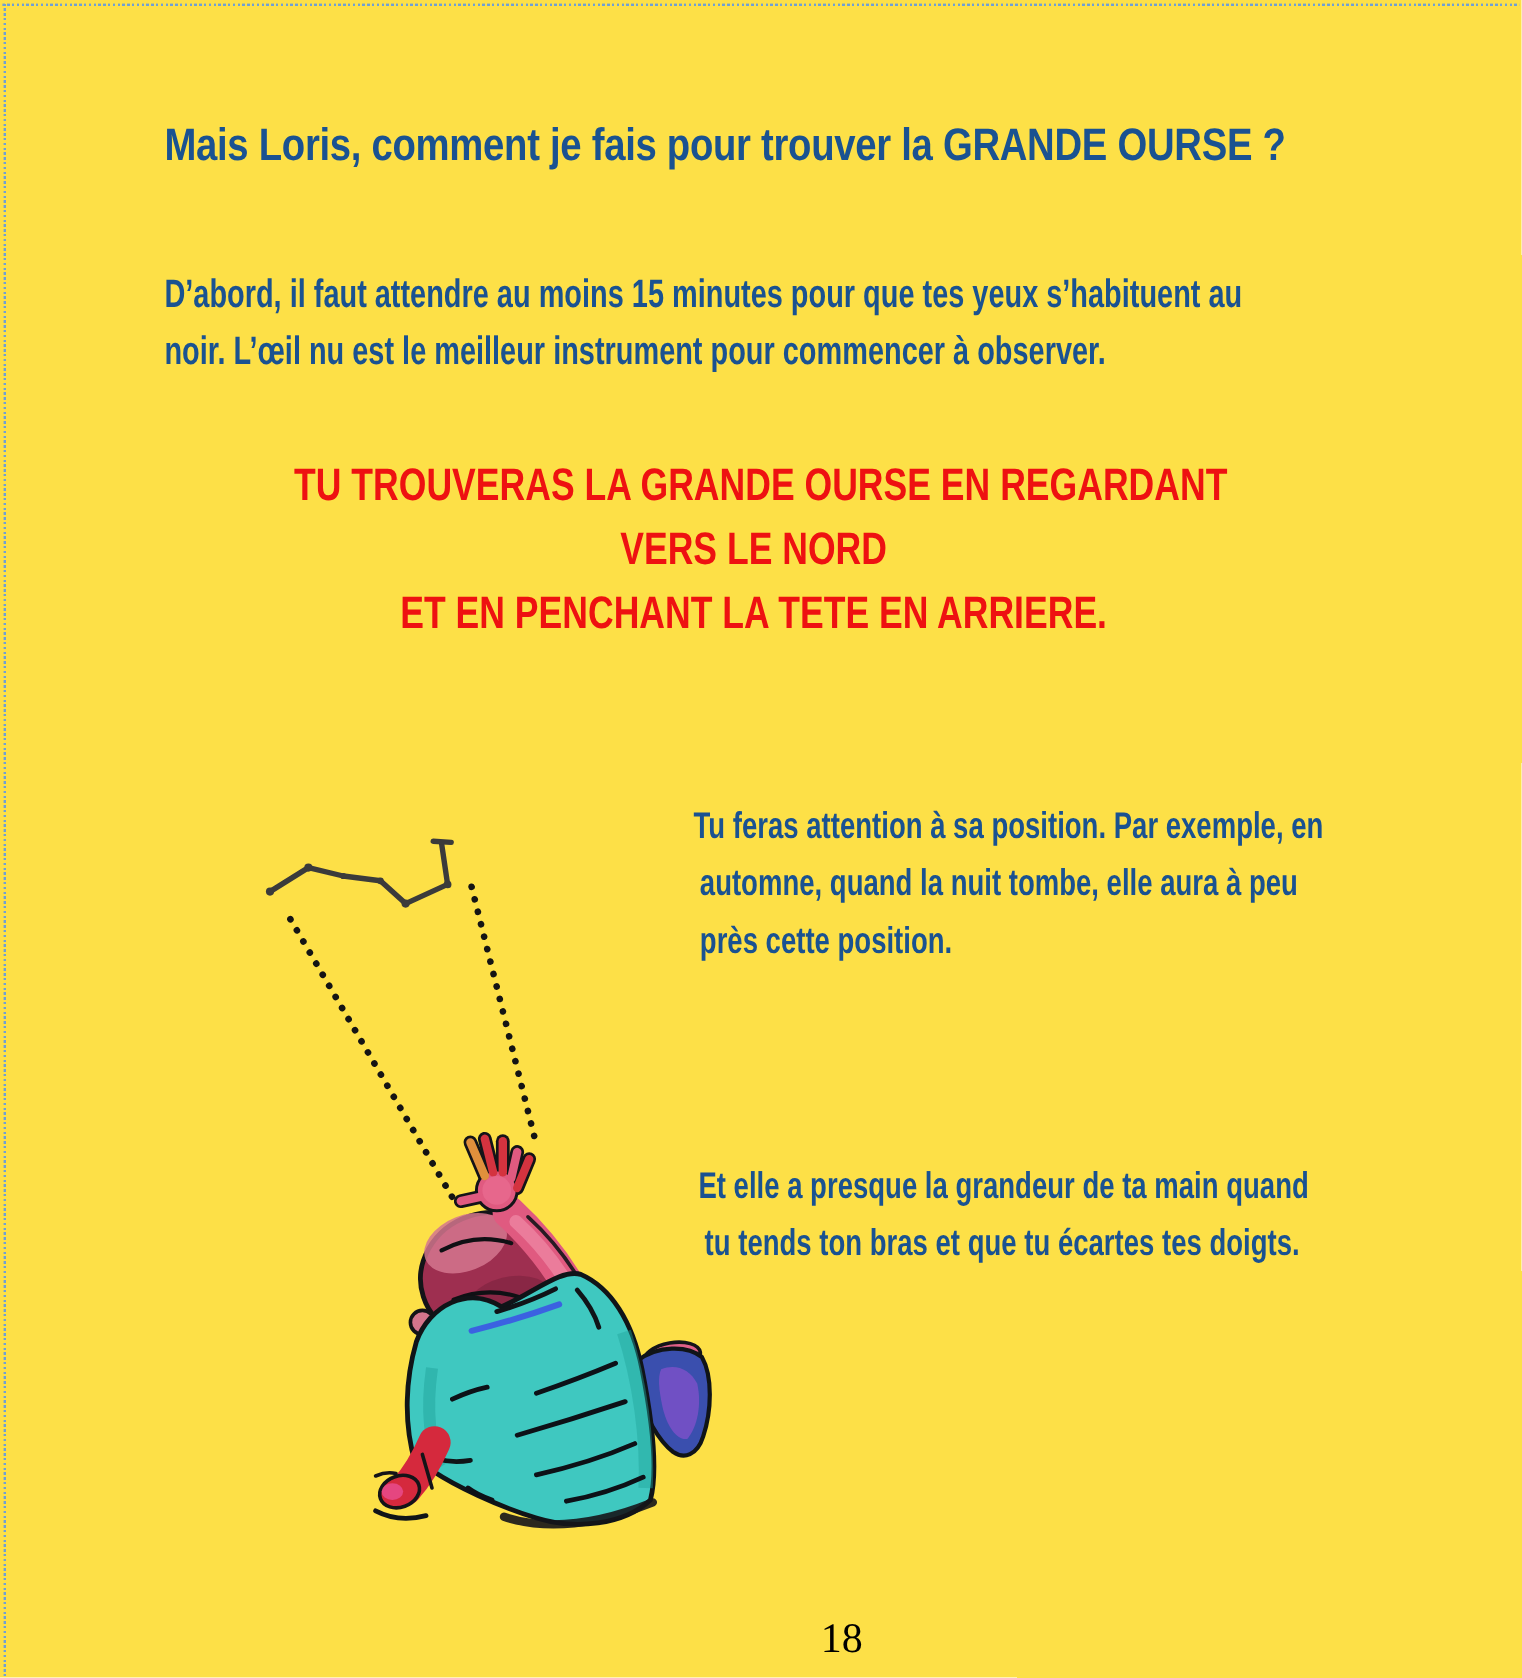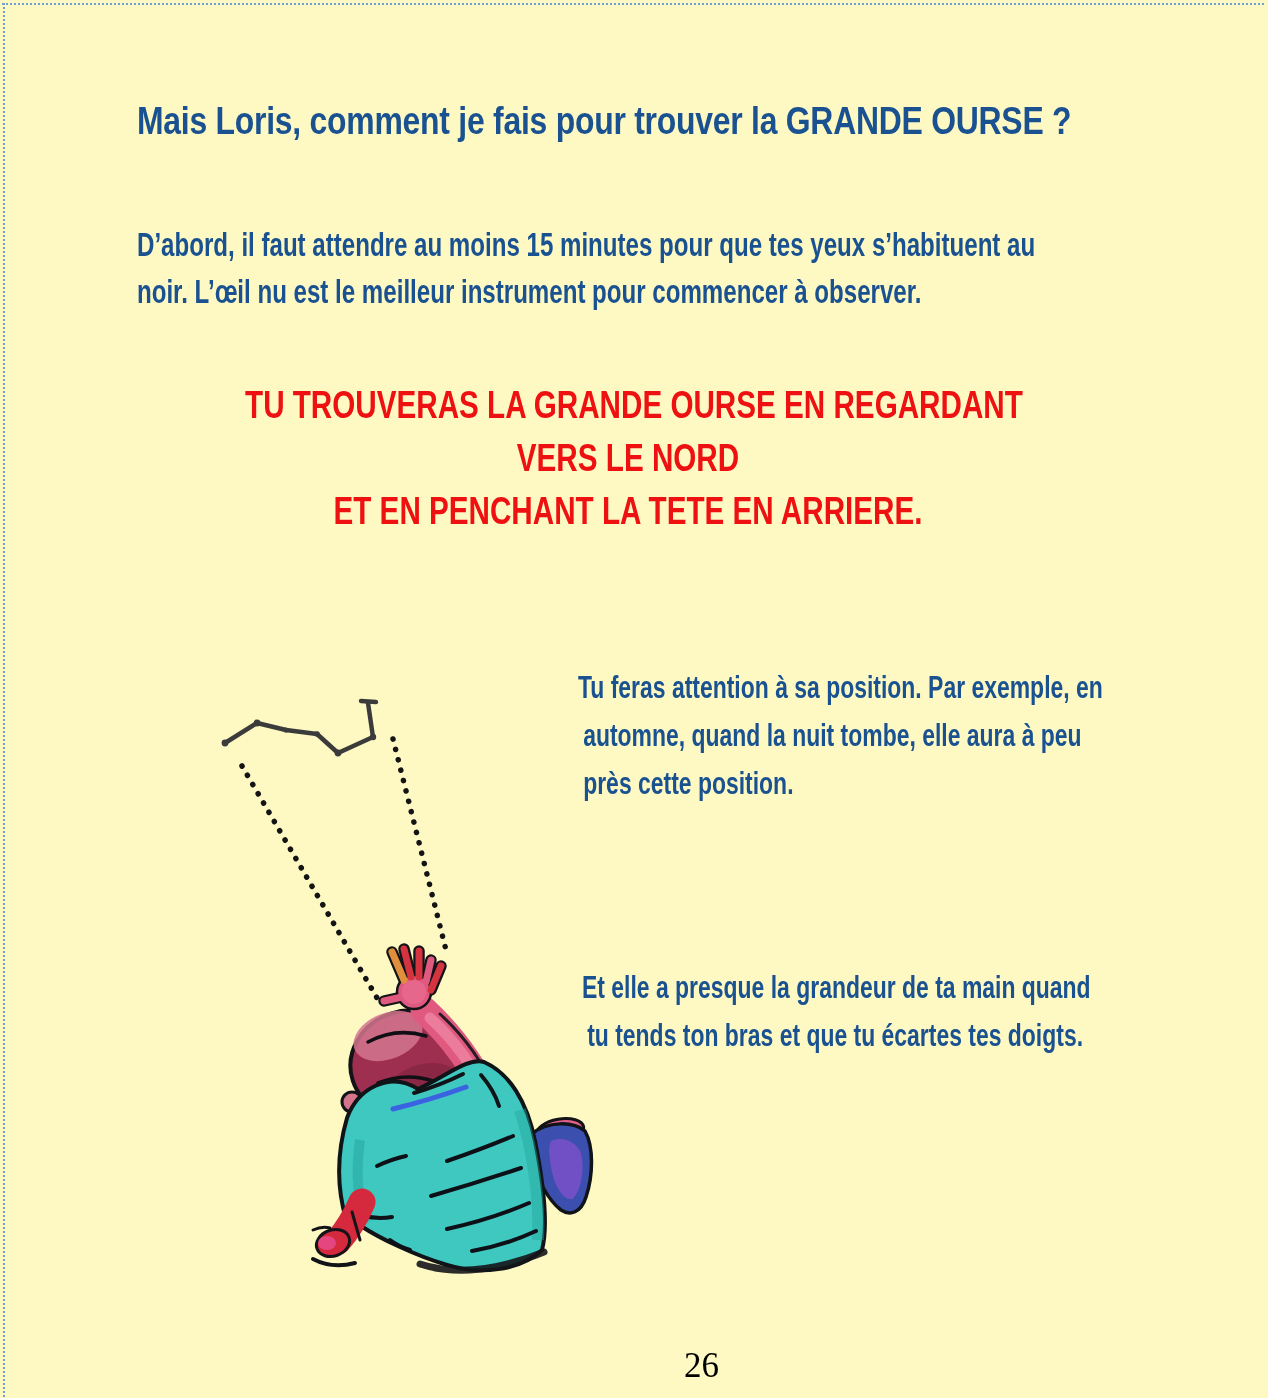--- a/index.html
+++ b/index.html
@@ -1,19 +1,19 @@
 <!DOCTYPE html>
 <html><head>
 <meta charset="utf-8">
 <style>
   html,body{margin:0;padding:0;background:#fff;}
   .page{
     position:relative;
     width:1268px;height:1398px;
-    background:#fef9c3;
+    background:#fde047;
     overflow:hidden;
     font-family:"Liberation Sans",sans-serif;
   }
   .border-top{
     position:absolute;left:2px;top:3px;width:1264px;height:2px;
     background:repeating-linear-gradient(90deg,#6fa0d4 0 2px,rgba(255,255,255,0) 2px 4px);
   }
   .border-left{
     position:absolute;left:3px;top:3px;width:2px;height:1395px;
     background:repeating-linear-gradient(180deg,#6fa0d4 0 2px,rgba(255,255,255,0) 2px 4px);
@@ -179,15 +179,15 @@
     <div class="line">Tu feras attention à sa position. Par exemple, en</div>
     <div class="line">automne, quand la nuit tombe, elle aura à peu</div>
     <div class="line">près cette position.</div>
   </div>
 
   <div class="note note2">
     <div class="line">Et elle a presque la grandeur de ta main quand</div>
     <div class="line">tu tends ton bras et que tu écartes tes doigts.</div>
   </div>
 
-  <div class="pagenum">26</div>
+  <div class="pagenum">18</div>
 
 </div>
 
 </body></html>

